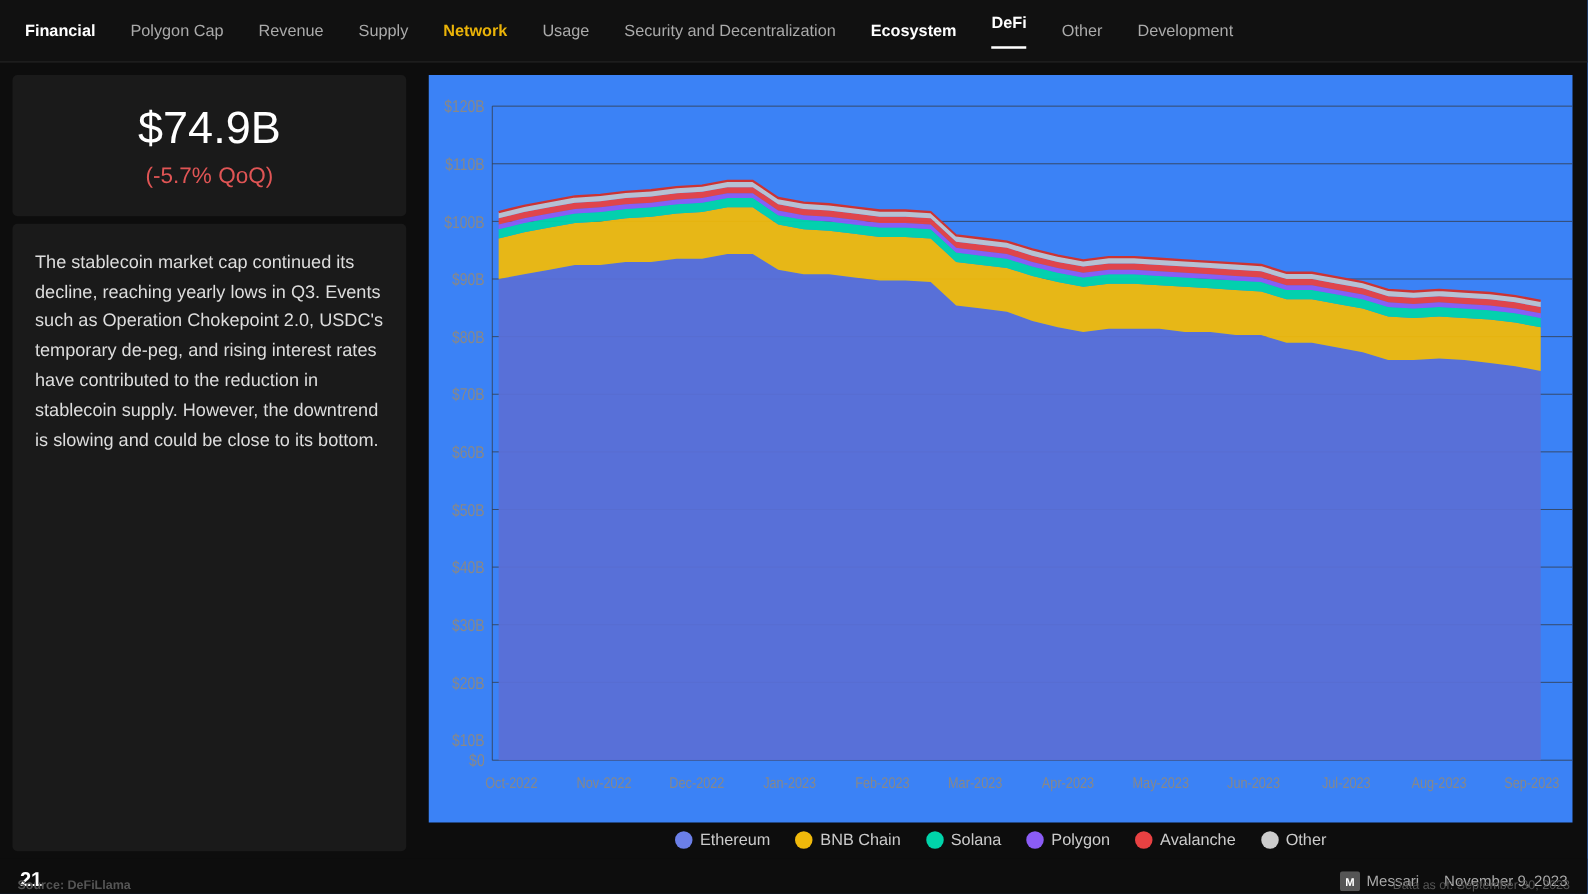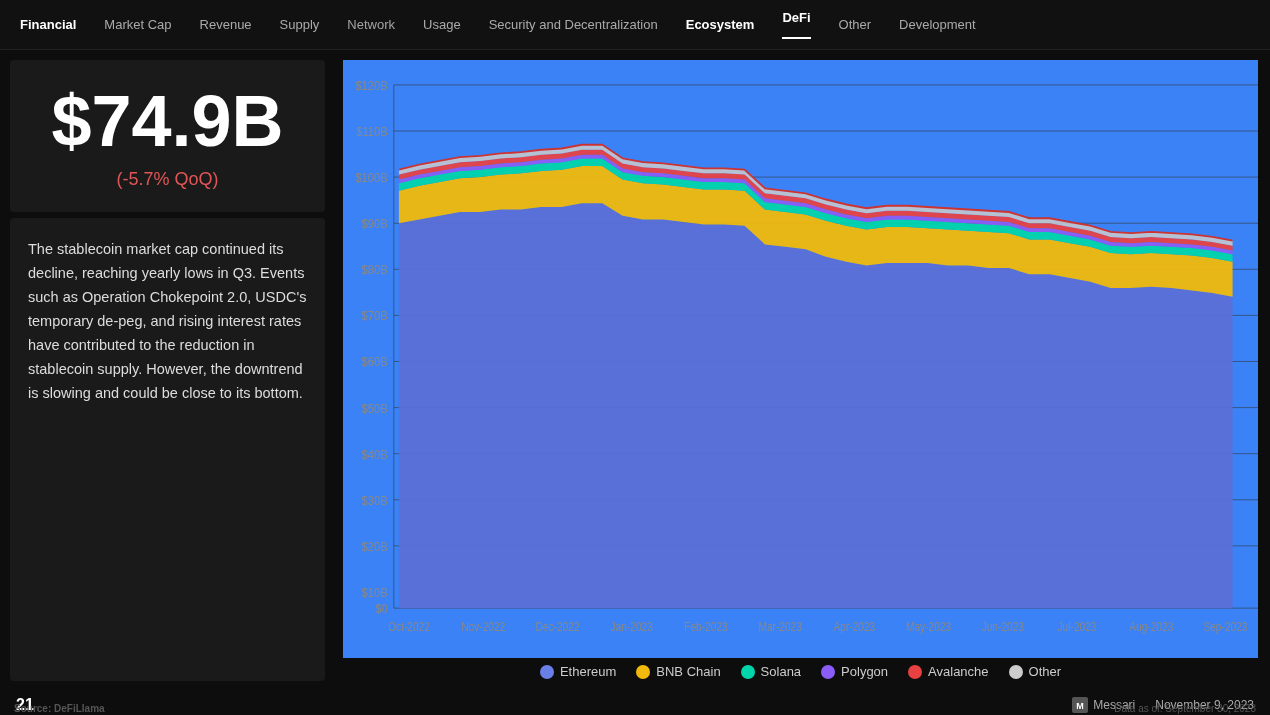--- a/index.html
+++ b/index.html
@@ -23,22 +23,22 @@
       gap: 28px;
       border-bottom: 1px solid #222;
     }
     .nav-item {
       font-size: 13px;
       color: #aaaaaa;
       cursor: pointer;
       white-space: nowrap;
     }
     .nav-item.active {
-      color: #a3a3a3;
-      font-weight: 400;
+      color: #eab308;
+      font-weight: 700;
     }
     .nav-item.highlighted {
       color: #ffffff;
       font-weight: 700;
     }
 
     
     .main-content {
       display: flex;
       height: calc(715px - 43px - 35px);
@@ -59,22 +59,22 @@
       padding: 22px 20px;
       border-radius: 4px;
       text-align: center;
     }
     .stat-box-title {
       font-size: 13px;
       color: #cccccc;
       margin-bottom: 12px;
     }
     .stat-box-value {
-      font-size: 72px;
-      font-weight: 700;
+      font-size: 36px;
+      font-weight: 400;
       color: #ffffff;
       line-height: 1.1;
       margin-bottom: 8px;
     }
     .stat-box-change {
       font-size: 18px;
       color: #e05555;
     }
 
     .description-box {
@@ -186,21 +186,21 @@
       display: flex;
       align-items: center;
       gap: 20px;
     }
   </style>
 </head>
 <body>
 
 <div class="nav-bar">
   <span class="nav-item highlighted">Financial</span>
-  <span class="nav-item">Market Cap</span>
+  <span class="nav-item">Polygon Cap</span>
   <span class="nav-item">Revenue</span>
   <span class="nav-item">Supply</span>
   <span class="nav-item active">Network</span>
   <span class="nav-item">Usage</span>
   <span class="nav-item">Security and Decentralization</span>
   <span class="nav-item highlighted">Ecosystem</span>
   <span class="nav-item active highlighted" style="border-bottom:2px solid #fff;padding-bottom:12px;">DeFi</span>
   <span class="nav-item">Other</span>
   <span class="nav-item">Development</span>
 </div>

